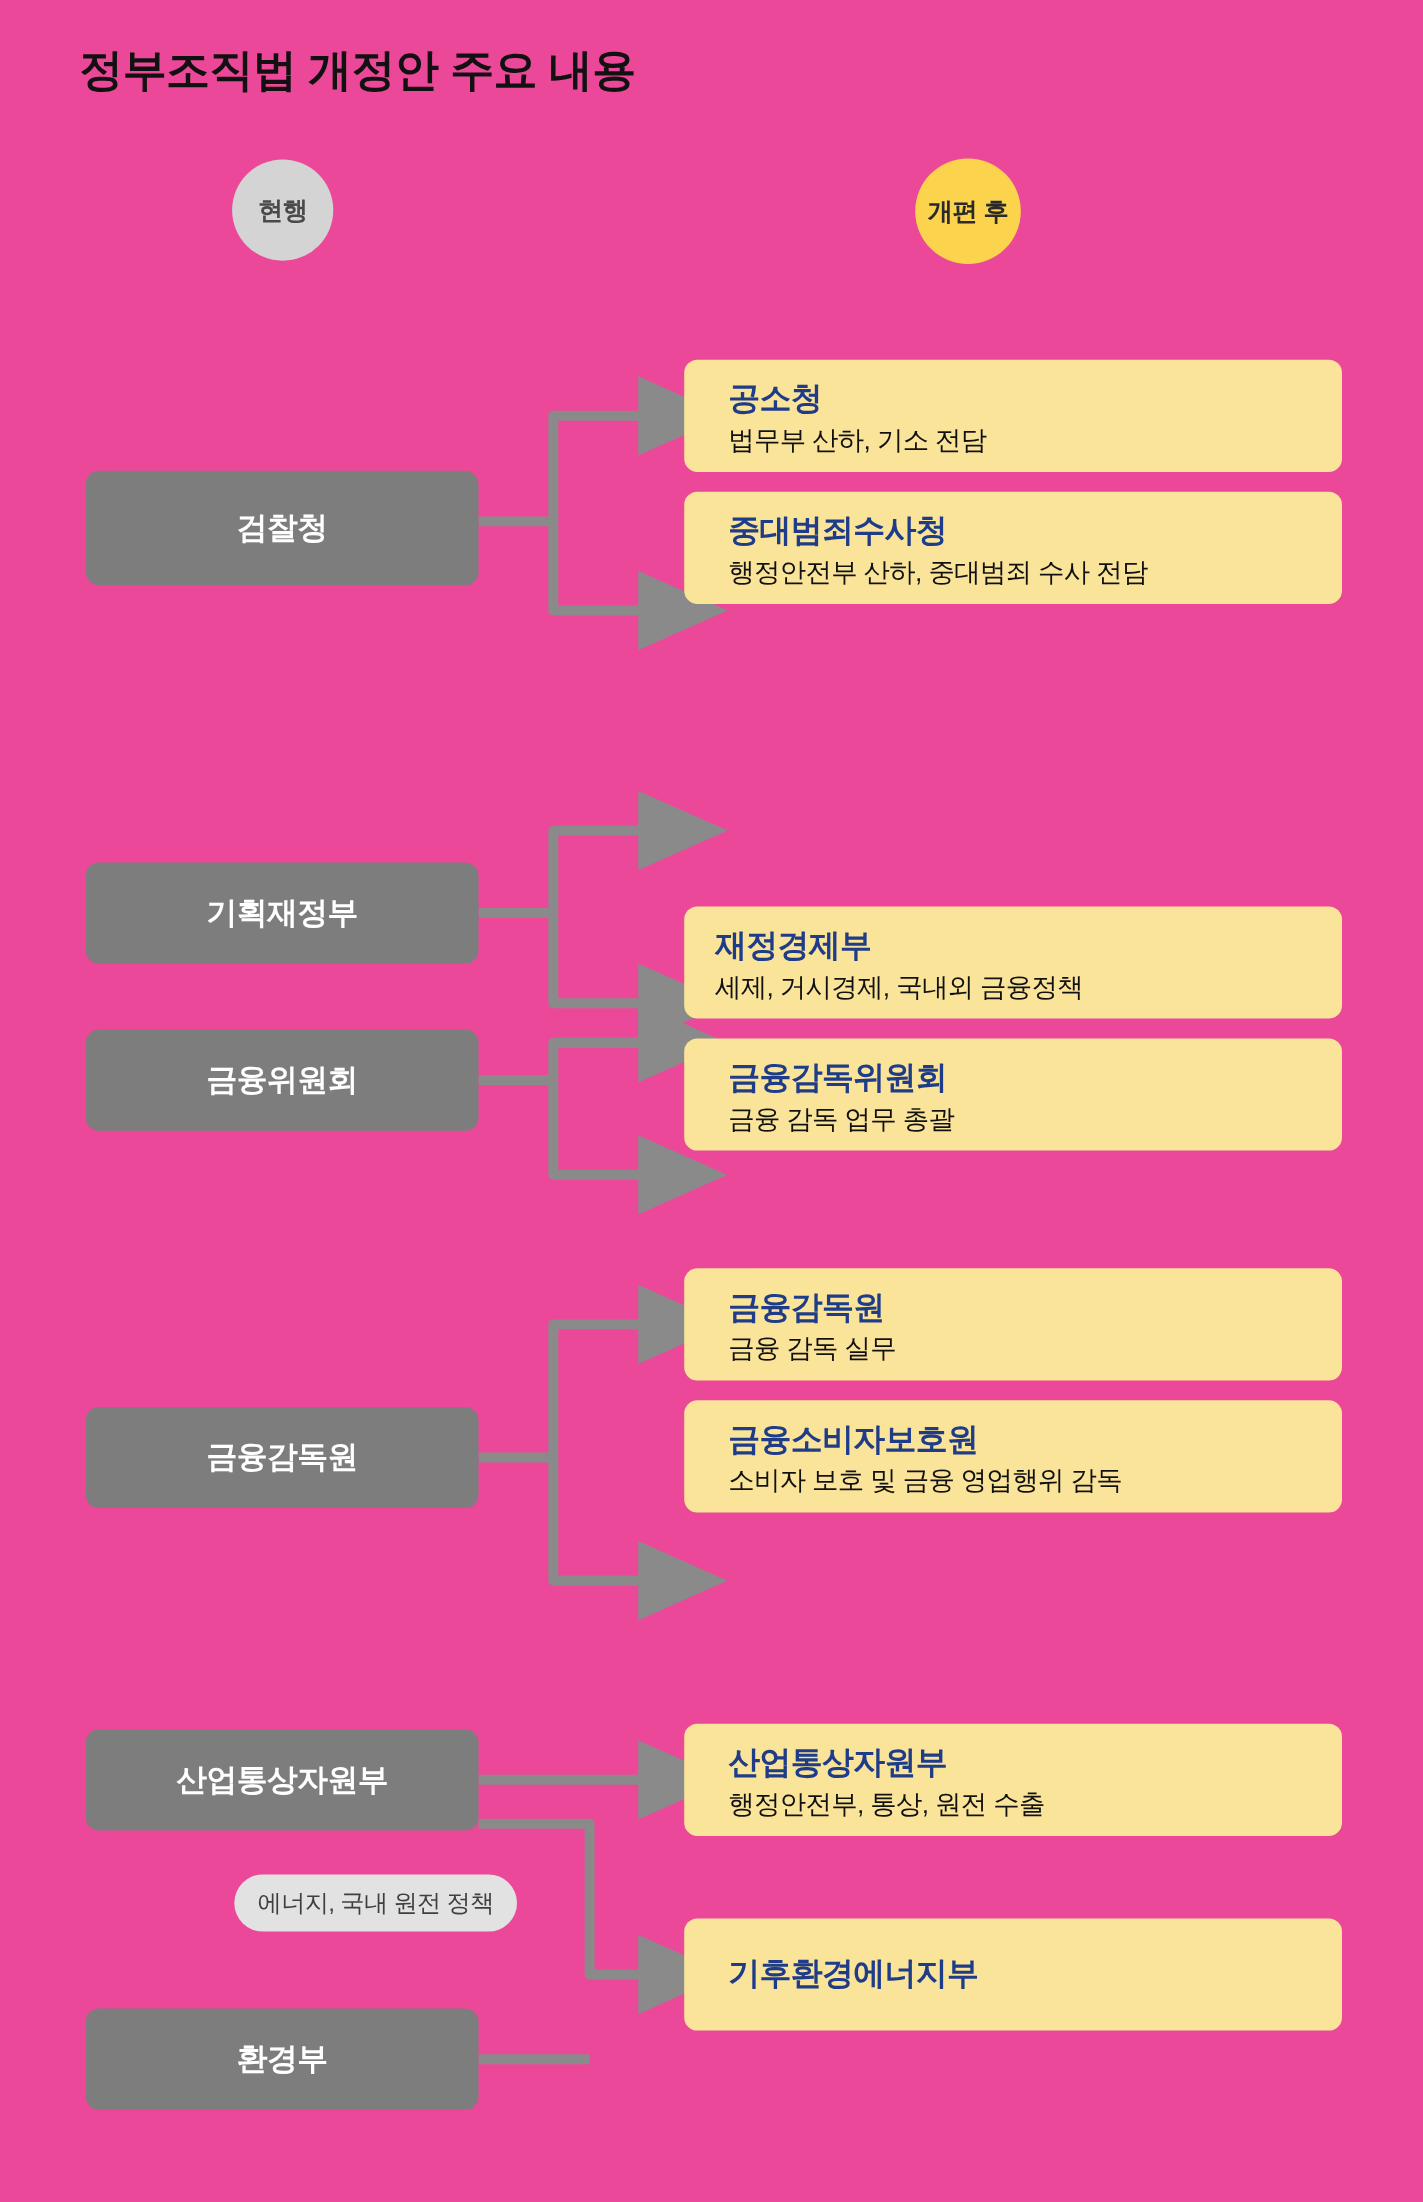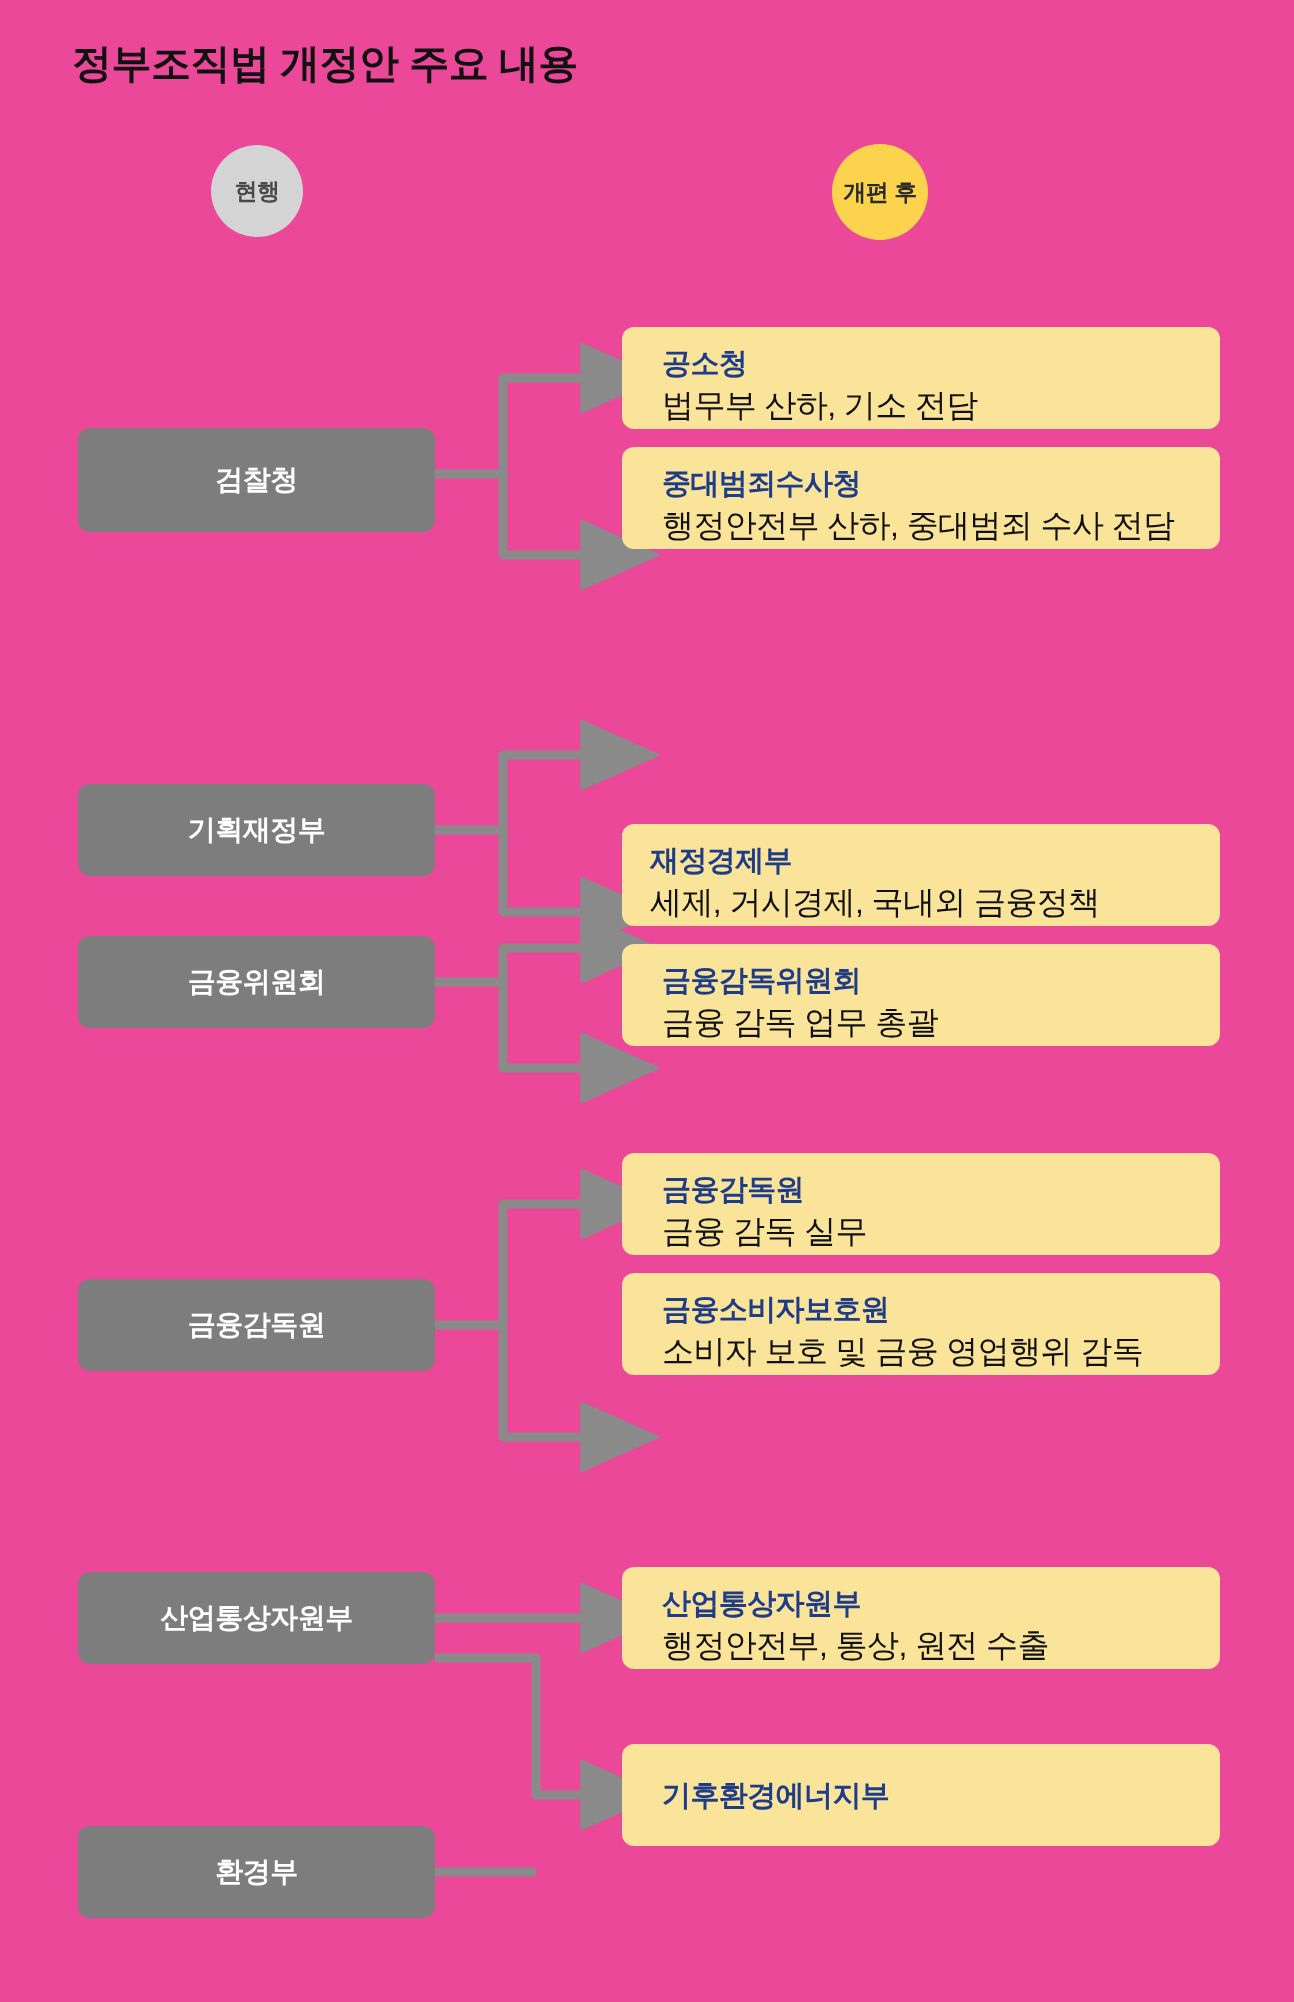--- a/index.html
+++ b/index.html
@@ -91,21 +91,21 @@
   }
   .ybox .yname {
     font-size: 29px;
     font-weight: 700;
     color: #1f3c88;
     letter-spacing: -0.6px;
     line-height: 1.25;
     white-space: nowrap;
   }
   .ybox .ydesc {
-    font-size: 32px;
+    font-size: 24px;
     font-weight: 400;
     color: #111111;
     letter-spacing: -0.6px;
     line-height: 1.3;
     margin-top: 4px;
     white-space: nowrap;
   }
   .ybox.center-only {
     display: flex;
     align-items: center;
@@ -216,20 +216,23 @@
     <div class="ydesc">소비자 보호 및 금융 영업행위 감독</div>
   </div>
 
   <div class="gbox" style="left:78px; top:1572px; width:357px; height:92px;">
     <span>산업통상자원부</span>
   </div>
   <div class="gbox" style="left:78px; top:1826px; width:357px; height:92px;">
     <span>환경부</span>
   </div>
 
+  <div class="pill-note" style="left:213px; top:1704px; width:257px; height:52px;">
+    <span>에너지, 국내 원전 정책</span>
+  </div>
 
   <div class="ybox" style="left:622px; top:1567px; width:598px; height:102px;">
     <div class="yname">산업통상자원부</div>
     <div class="ydesc">행정안전부, 통상,  원전 수출</div>
   </div>
   <div class="ybox center-only" style="left:622px; top:1744px; width:598px; height:102px;">
     <div class="yname">기후환경에너지부</div>
   </div>
 
 </div>

